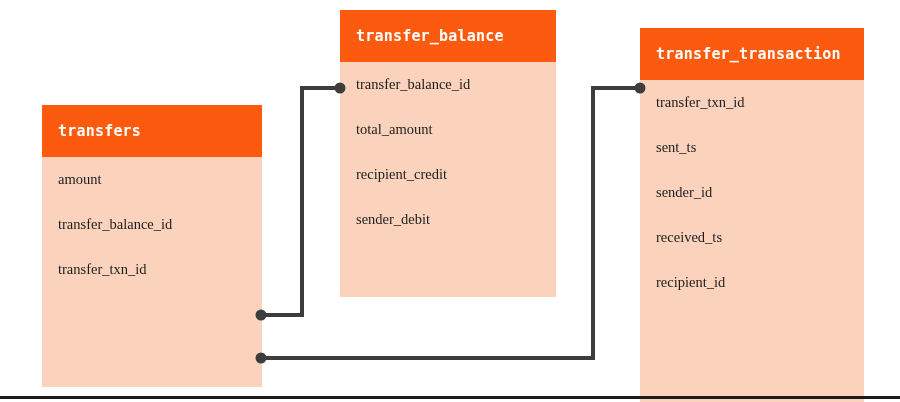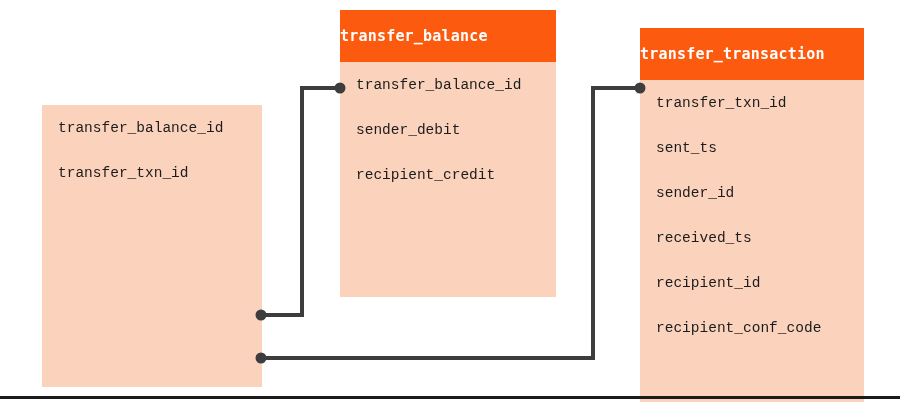--- a/index.html
+++ b/index.html
@@ -21,41 +21,42 @@
     position: absolute;
     box-sizing: border-box;
     background: #FBD3BD;
   }
   .entity-header {
     box-sizing: border-box;
     height: 52px;
     background: #FC5A0F;
     display: flex;
     align-items: center;
+    padding-left: 16px;
   }
   .entity-title {
     color: #ffffff;
     font-family: "DejaVu Sans Mono", "Liberation Mono", monospace;
     font-size: 15px;
     font-weight: bold;
     letter-spacing: 0.2px;
     white-space: nowrap;
   }
   .entity-fields {
     position: relative;
     padding-left: 16px;
   }
   .field-row {
     height: 45px;
     display: flex;
     align-items: center;
   }
   .field-name {
     color: #1c1c1c;
-    font-family: Liberation Mono, monospace;
+    font-family: Liberation Serif, serif;
     font-size: 14.5px;
     white-space: nowrap;
   }
 
   
   #wires {
     position: absolute;
     left: 0;
     top: 0;
     width: 900px;
@@ -71,43 +72,52 @@
     height: 3px;
     background: #1a1a1a;
   }
 </style>
 </head>
 <body>
 
 <div id="canvas">
 
   <div class="entity" id="entity-transfers" style="left:42px; top:105px; width:220px; height:282px;">
+    <div class="entity-header">
+      <span class="entity-title">transfers</span>
+    </div>
     <div class="entity-fields">
+      <div class="field-row">
+        <span class="field-name">amount</span>
+      </div>
       <div class="field-row">
         <span class="field-name">transfer_balance_id</span>
       </div>
       <div class="field-row">
         <span class="field-name">transfer_txn_id</span>
       </div>
     </div>
   </div>
 
   <div class="entity" id="entity-transfer-balance" style="left:340px; top:10px; width:216px; height:287px;">
     <div class="entity-header">
       <span class="entity-title">transfer_balance</span>
     </div>
     <div class="entity-fields">
       <div class="field-row">
         <span class="field-name">transfer_balance_id</span>
       </div>
       <div class="field-row">
-        <span class="field-name">sender_debit</span>
+        <span class="field-name">total_amount</span>
       </div>
       <div class="field-row">
         <span class="field-name">recipient_credit</span>
+      </div>
+      <div class="field-row">
+        <span class="field-name">sender_debit</span>
       </div>
     </div>
   </div>
 
   <div class="entity" id="entity-transfer-transaction" style="left:640px; top:28px; width:224px; height:377px;">
     <div class="entity-header">
       <span class="entity-title">transfer_transaction</span>
     </div>
     <div class="entity-fields">
       <div class="field-row">
@@ -118,23 +128,20 @@
       </div>
       <div class="field-row">
         <span class="field-name">sender_id</span>
       </div>
       <div class="field-row">
         <span class="field-name">received_ts</span>
       </div>
       <div class="field-row">
         <span class="field-name">recipient_id</span>
       </div>
-      <div class="field-row">
-        <span class="field-name">recipient_conf_code</span>
-      </div>
     </div>
   </div>
 
   <svg id="wires" viewBox="0 0 900 402" xmlns="http://www.w3.org/2000/svg">
 
     <g>
       <path d="M 262 315 L 302 315 L 302 88 L 340 88" fill="none" stroke="#3D3D3D" stroke-width="4" stroke-linecap="butt" stroke-linejoin="miter"></path>
       <circle cx="261" cy="315" r="5.5" fill="#3D3D3D"></circle>
       <circle cx="340" cy="88" r="5.5" fill="#3D3D3D"></circle>
     </g>

